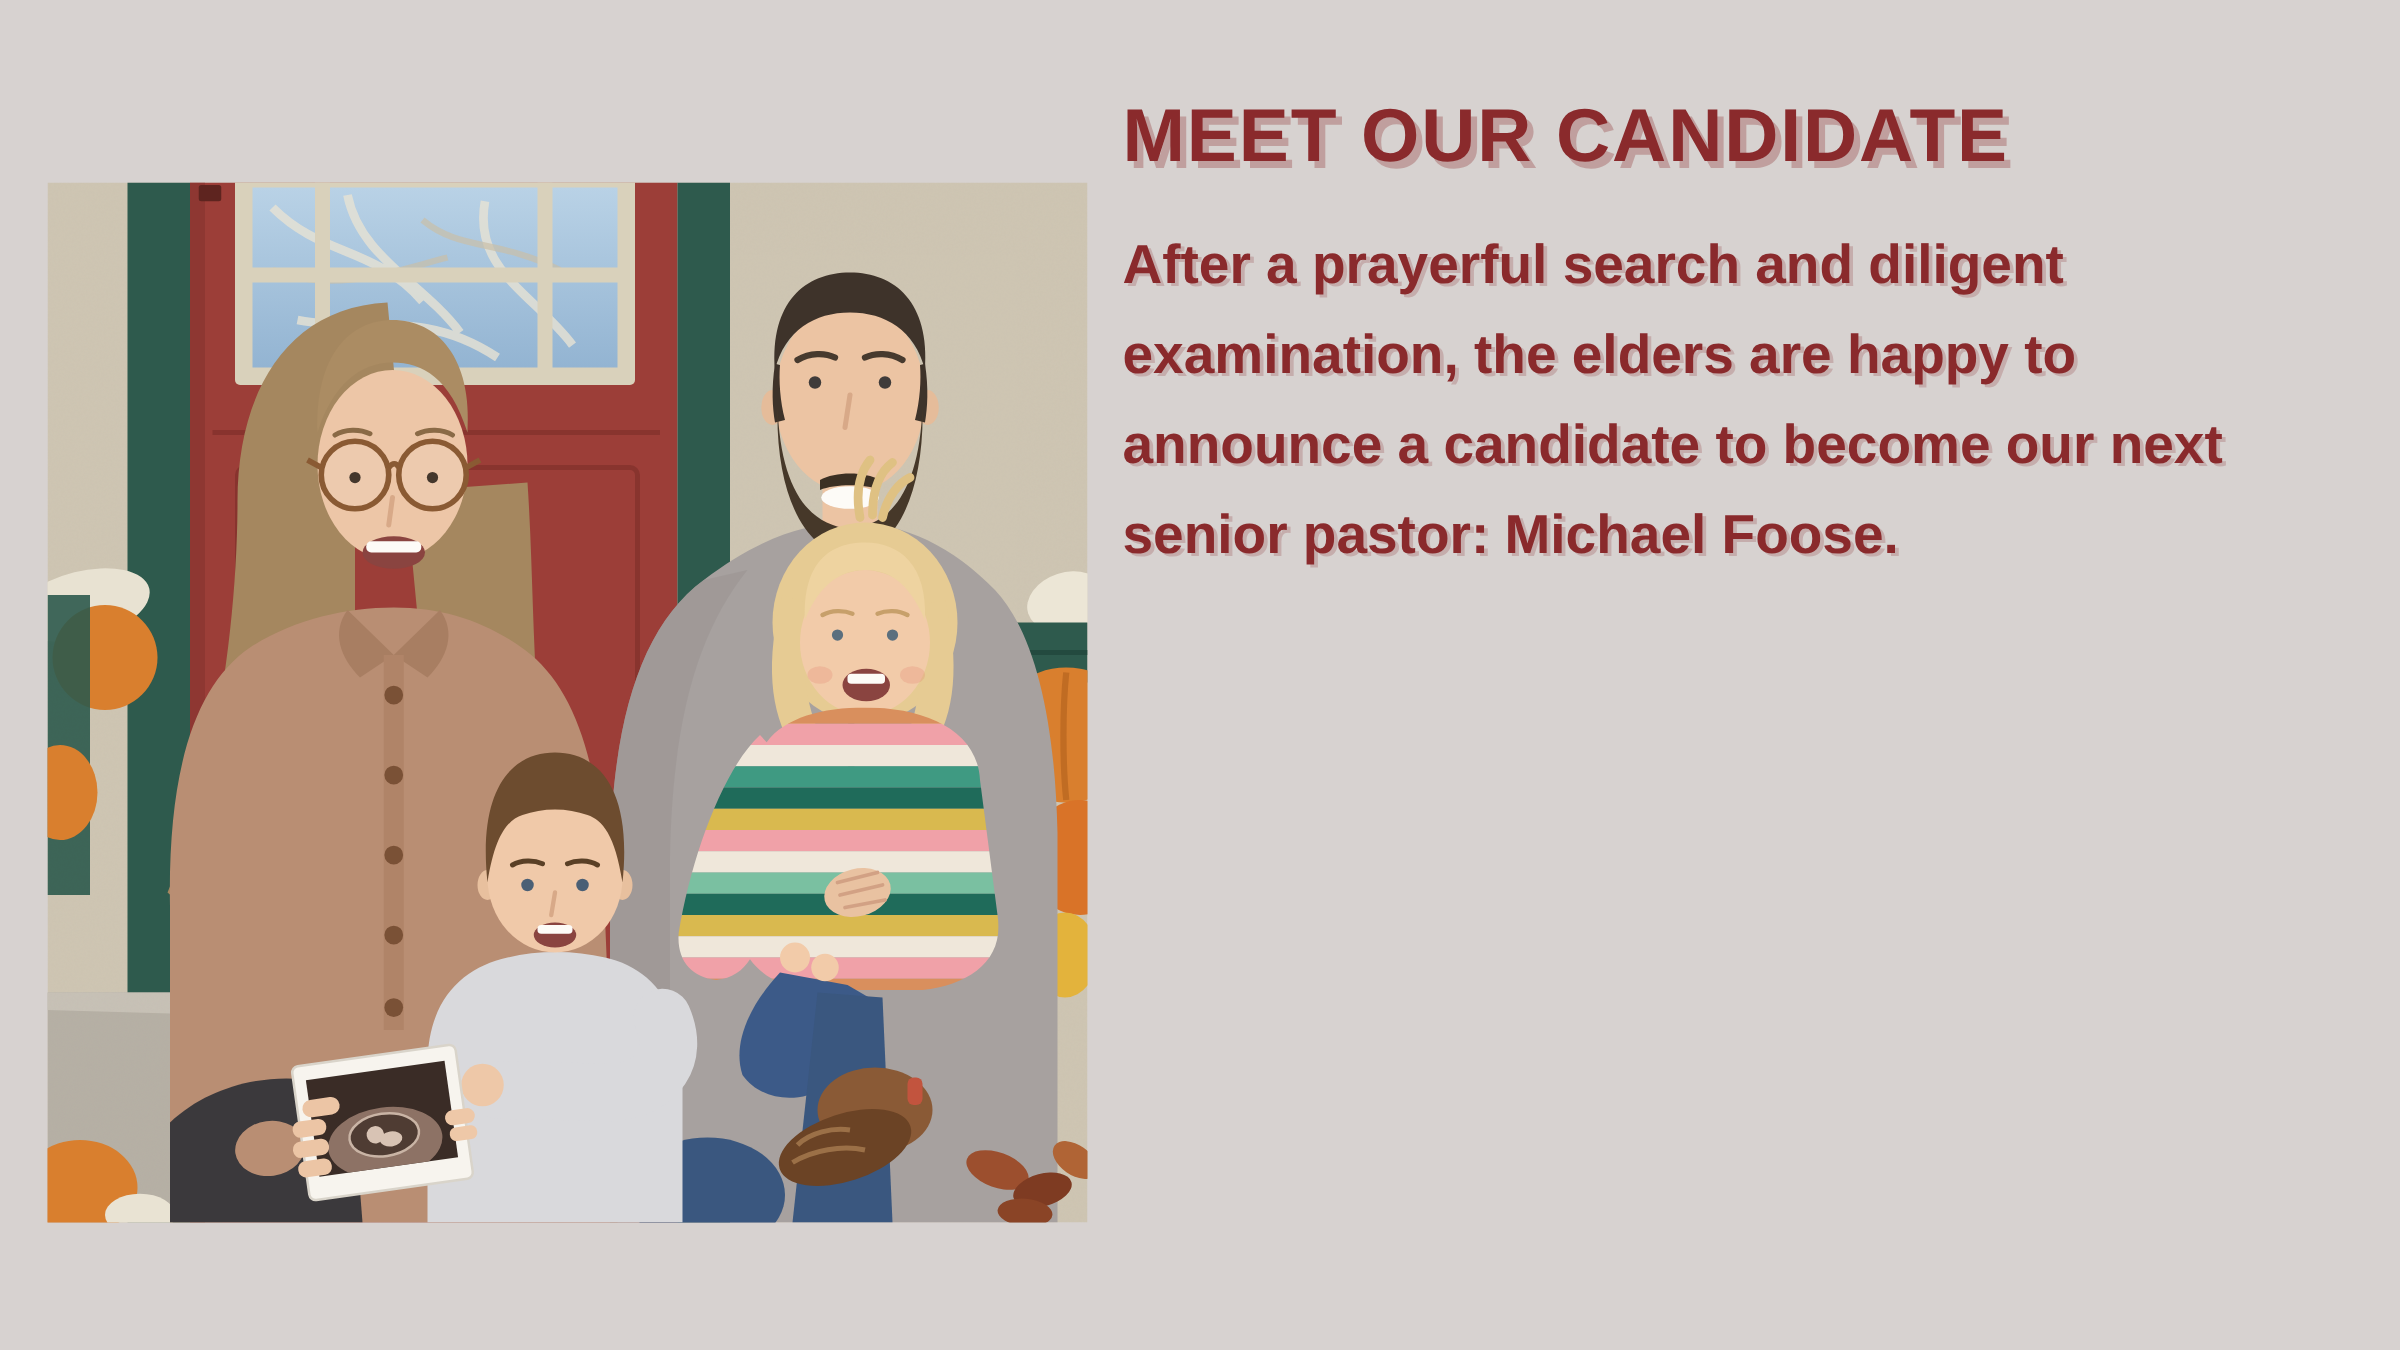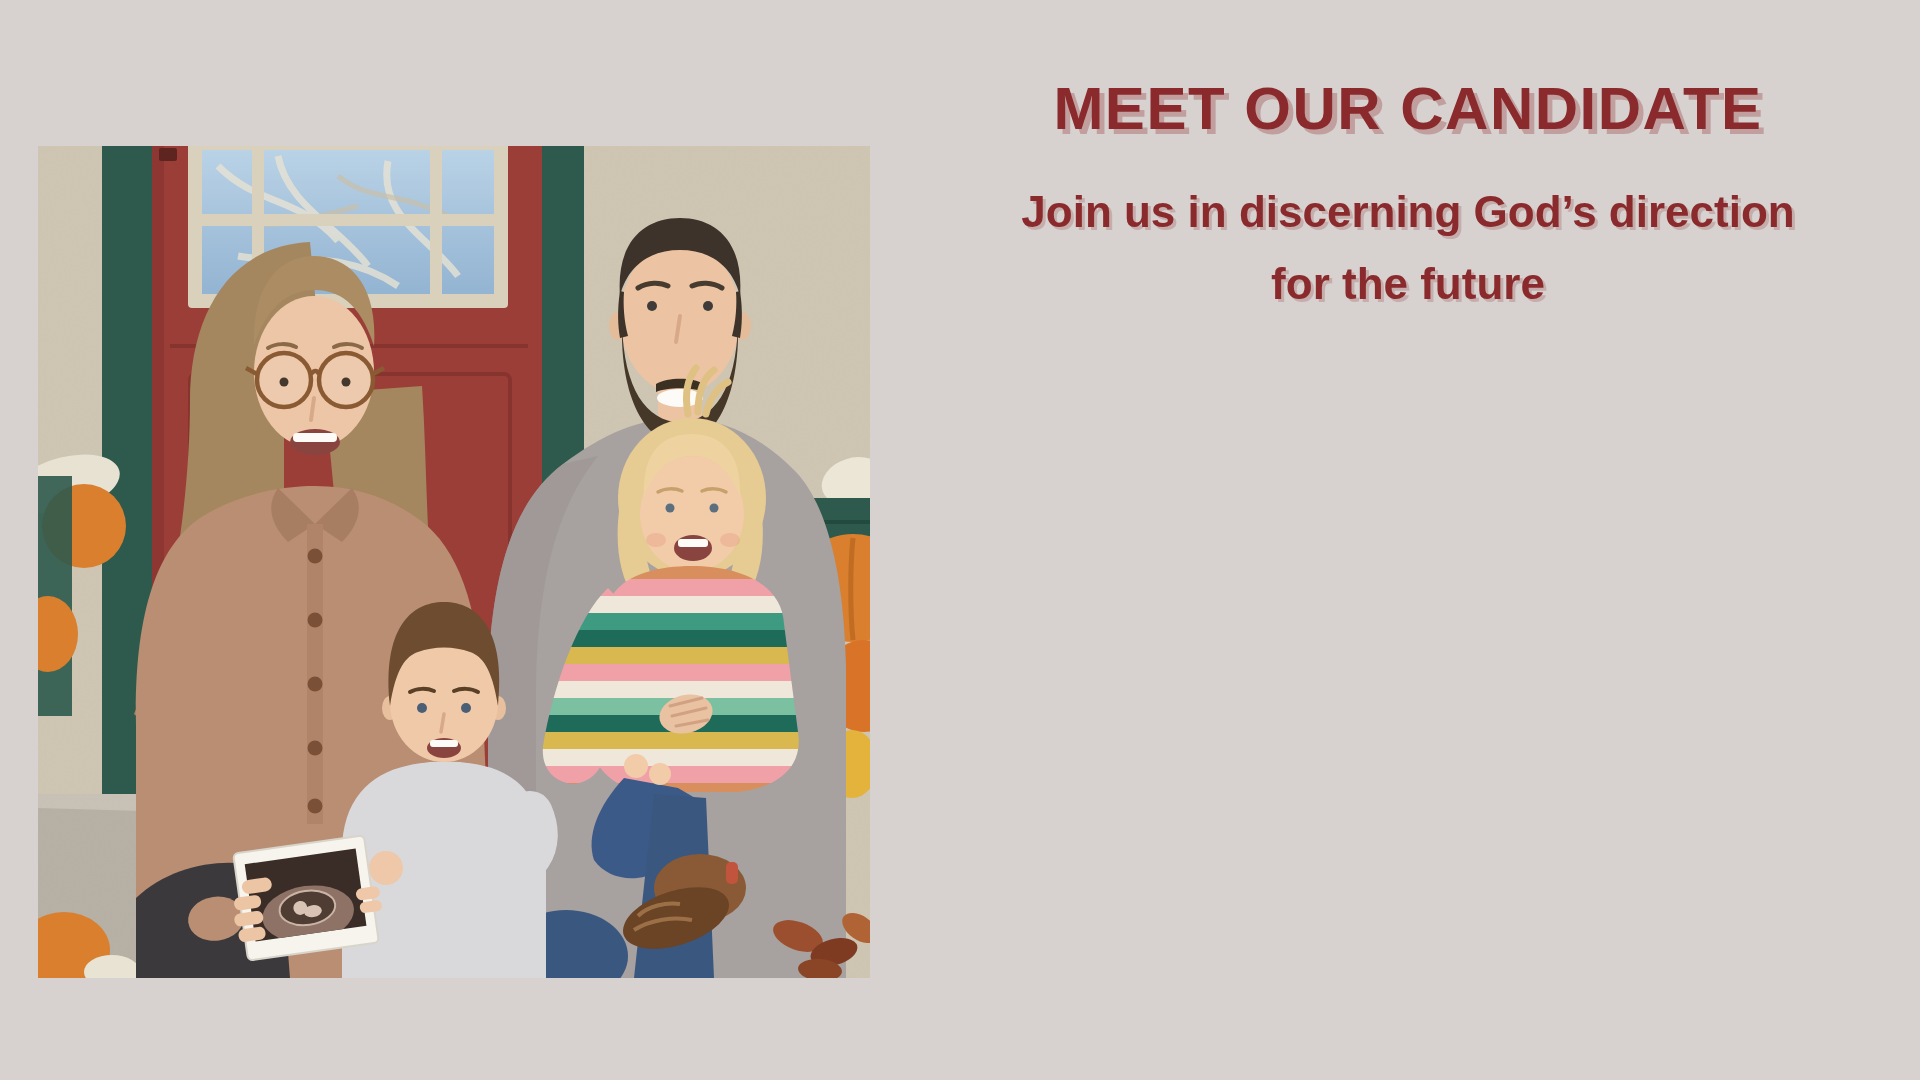--- a/index.html
+++ b/index.html
@@ -23,21 +23,21 @@
     font-family:"Liberation Sans","DejaVu Sans",sans-serif;
     position:relative;
     overflow:hidden;
   }
   .photo-frame{
     position:absolute;left:38px;top:146px;width:832px;height:832px;
   }
   .photo-frame svg{display:block;width:100%;height:100%;}
   .content{
     position:absolute;left:898px;top:78px;width:1020px;
-    text-align:center;color:var(--maroon);font-weight:bold;
+    text-align:left;color:var(--maroon);font-weight:bold;
   }
   .headline{
     font-size:60px;line-height:62px;letter-spacing:1.5px;
     margin:0 0 36px 0;white-space:nowrap;
     text-shadow:5px 5px 0 var(--shadow);
   }
   .body-par{
     font-size:44px;line-height:72px;margin:0 0 29px 0;
     white-space:pre-line;
     text-shadow:3px 3px 0 var(--shadow-soft);
@@ -268,15 +268,17 @@
     <ellipse cx="760" cy="790" rx="26" ry="14" fill="#9c4f2e" transform="rotate(20 760 790)"></ellipse>
     <ellipse cx="796" cy="806" rx="24" ry="13" fill="#7e3b22" transform="rotate(-15 796 806)"></ellipse>
     <ellipse cx="822" cy="782" rx="20" ry="12" fill="#b06435" transform="rotate(35 822 782)"></ellipse>
     <ellipse cx="782" cy="824" rx="22" ry="11" fill="#8a4426" transform="rotate(5 782 824)"></ellipse>
   </g>
 </svg>
 </div>
 
 <div class="content">
   <h1 class="headline">MEET OUR CANDIDATE</h1>
-  <p class="body-par">Join us in discerning God’s direction
-for the future</p>
+  <p class="body-par">After a prayerful search and diligent
+examination, the elders are happy to
+announce a candidate to become our next
+senior pastor: Michael Foose.</p>
 </div>
 
 </body></html>

